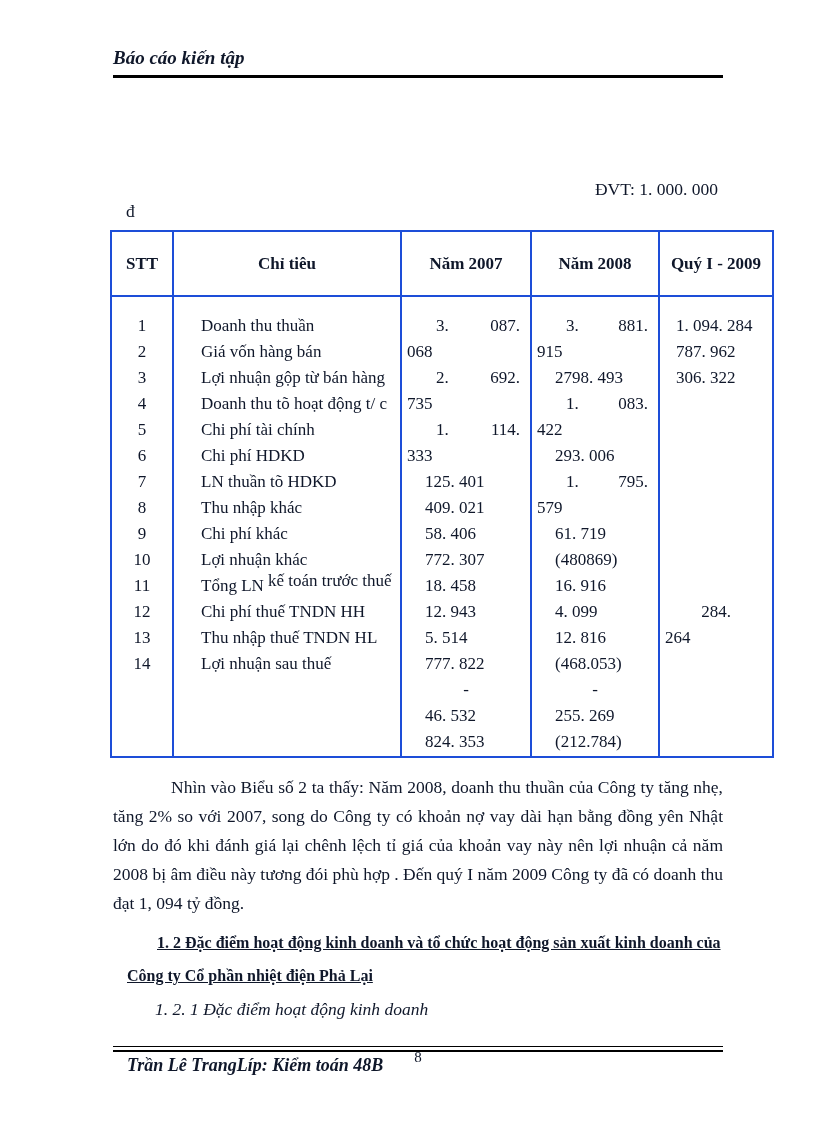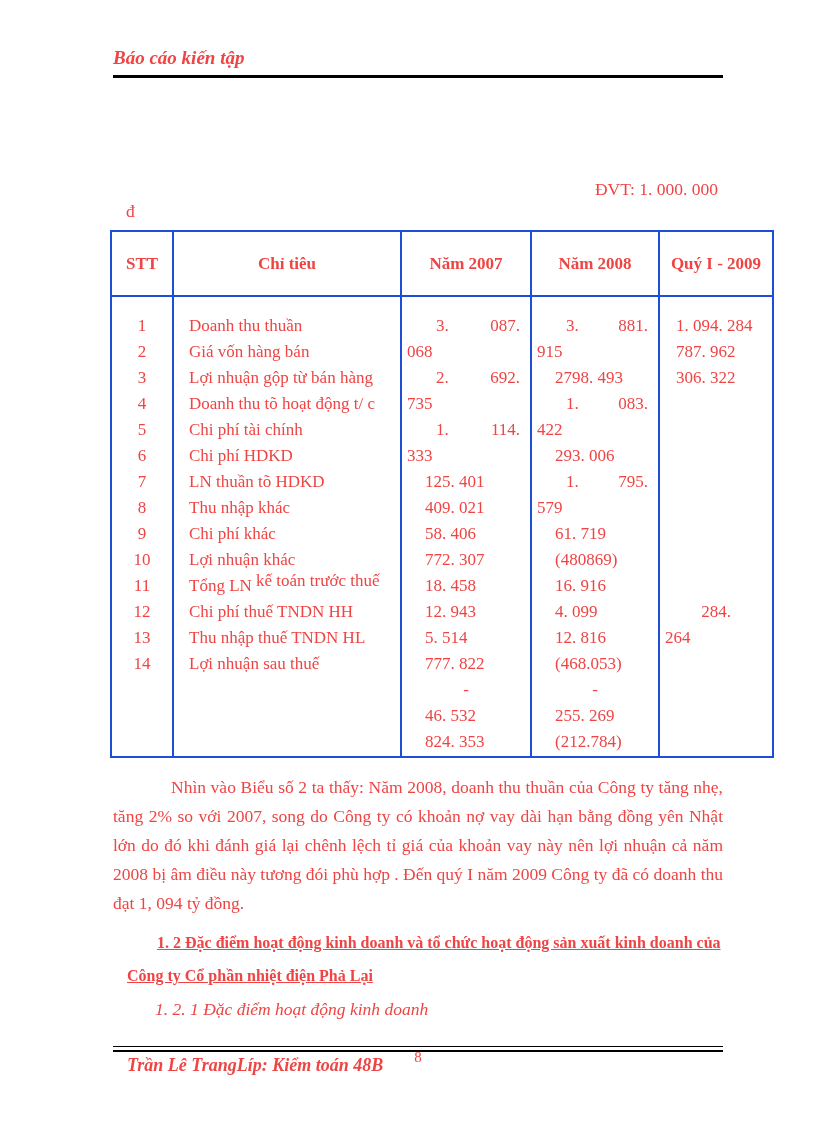--- a/index.html
+++ b/index.html
@@ -1,18 +1,18 @@
 <!DOCTYPE html>
 <html><head>
 <meta charset="utf-8">
 <style>
   html,body{margin:0;padding:0;background:#ffffff;}
   .page{
     position:relative;width:816px;height:1123px;background:#ffffff;
-    font-family:"Liberation Serif","DejaVu Serif",serif;color:#ef4444;overflow:hidden;border-radius:8px;
+    font-family:"Liberation Serif","DejaVu Serif",serif;color:#0f172a;overflow:hidden;border-radius:8px;
   }
   
   .running-header{
     position:absolute;left:113px;top:46px;width:610px;
     font-size:19px;font-weight:bold;font-style:italic;line-height:24px;
     padding-bottom:5px;border-bottom:3px solid #000;
   }
   
   .caption{
     position:absolute;left:113px;top:86px;width:610px;text-align:center;
@@ -25,21 +25,21 @@
   
   .doc-table{
     position:absolute;left:110px;top:230px;width:662px;
     border-collapse:collapse;table-layout:fixed;
   }
   .doc-table th,.doc-table td{border:2px solid #1d4ed8;padding:0;}
   .doc-table thead th{height:63px;font-size:17px;font-weight:bold;text-align:center;vertical-align:middle;}
   .doc-table tbody td{vertical-align:top;padding-top:16px;height:443px;}
   .line{height:26px;line-height:26px;font-size:17px;white-space:nowrap;overflow:visible;}
   .l-ctr{text-align:center;}
-  .l-lbl{padding-left:15px;}
+  .l-lbl{padding-left:27px;}
   .a-left{padding-left:5px;}
   .a-mid{padding-left:23px;}
   .a-ind{padding-left:16px;}
   .a-ctr{text-align:center;}
   .a-split{display:flex;justify-content:space-between;padding-left:34px;padding-right:10px;}
   .sup{position:relative;top:-5px;}
   
   .body-paragraph{
     position:absolute;left:113px;top:773px;width:610px;margin:0;
     font-size:17.5px;line-height:29px;text-align:justify;text-indent:58px;

